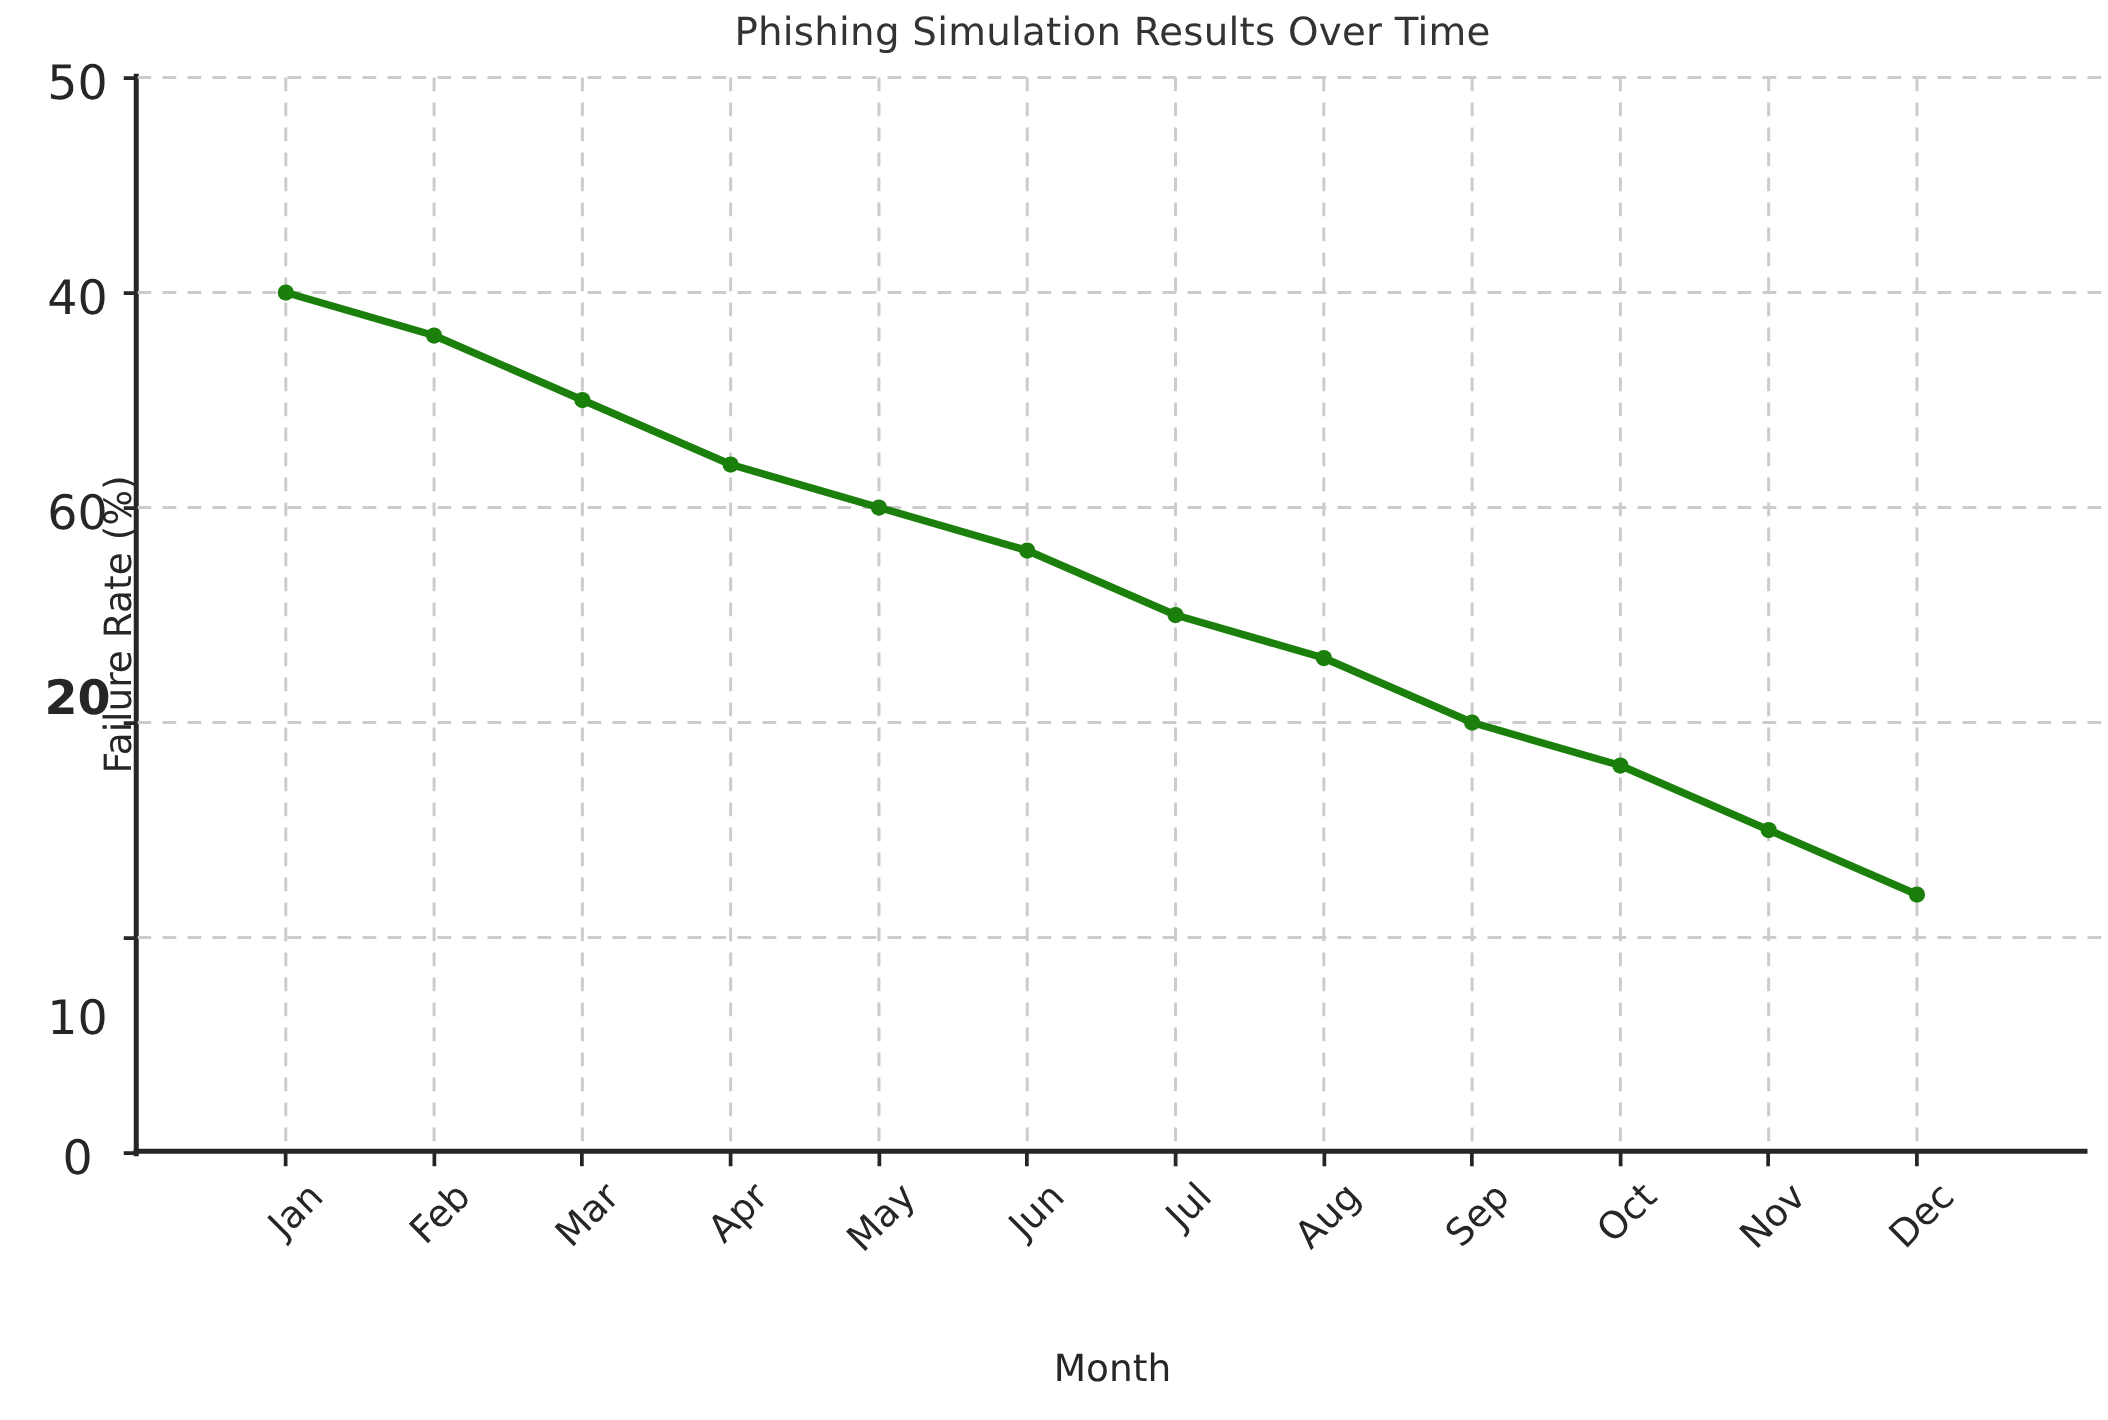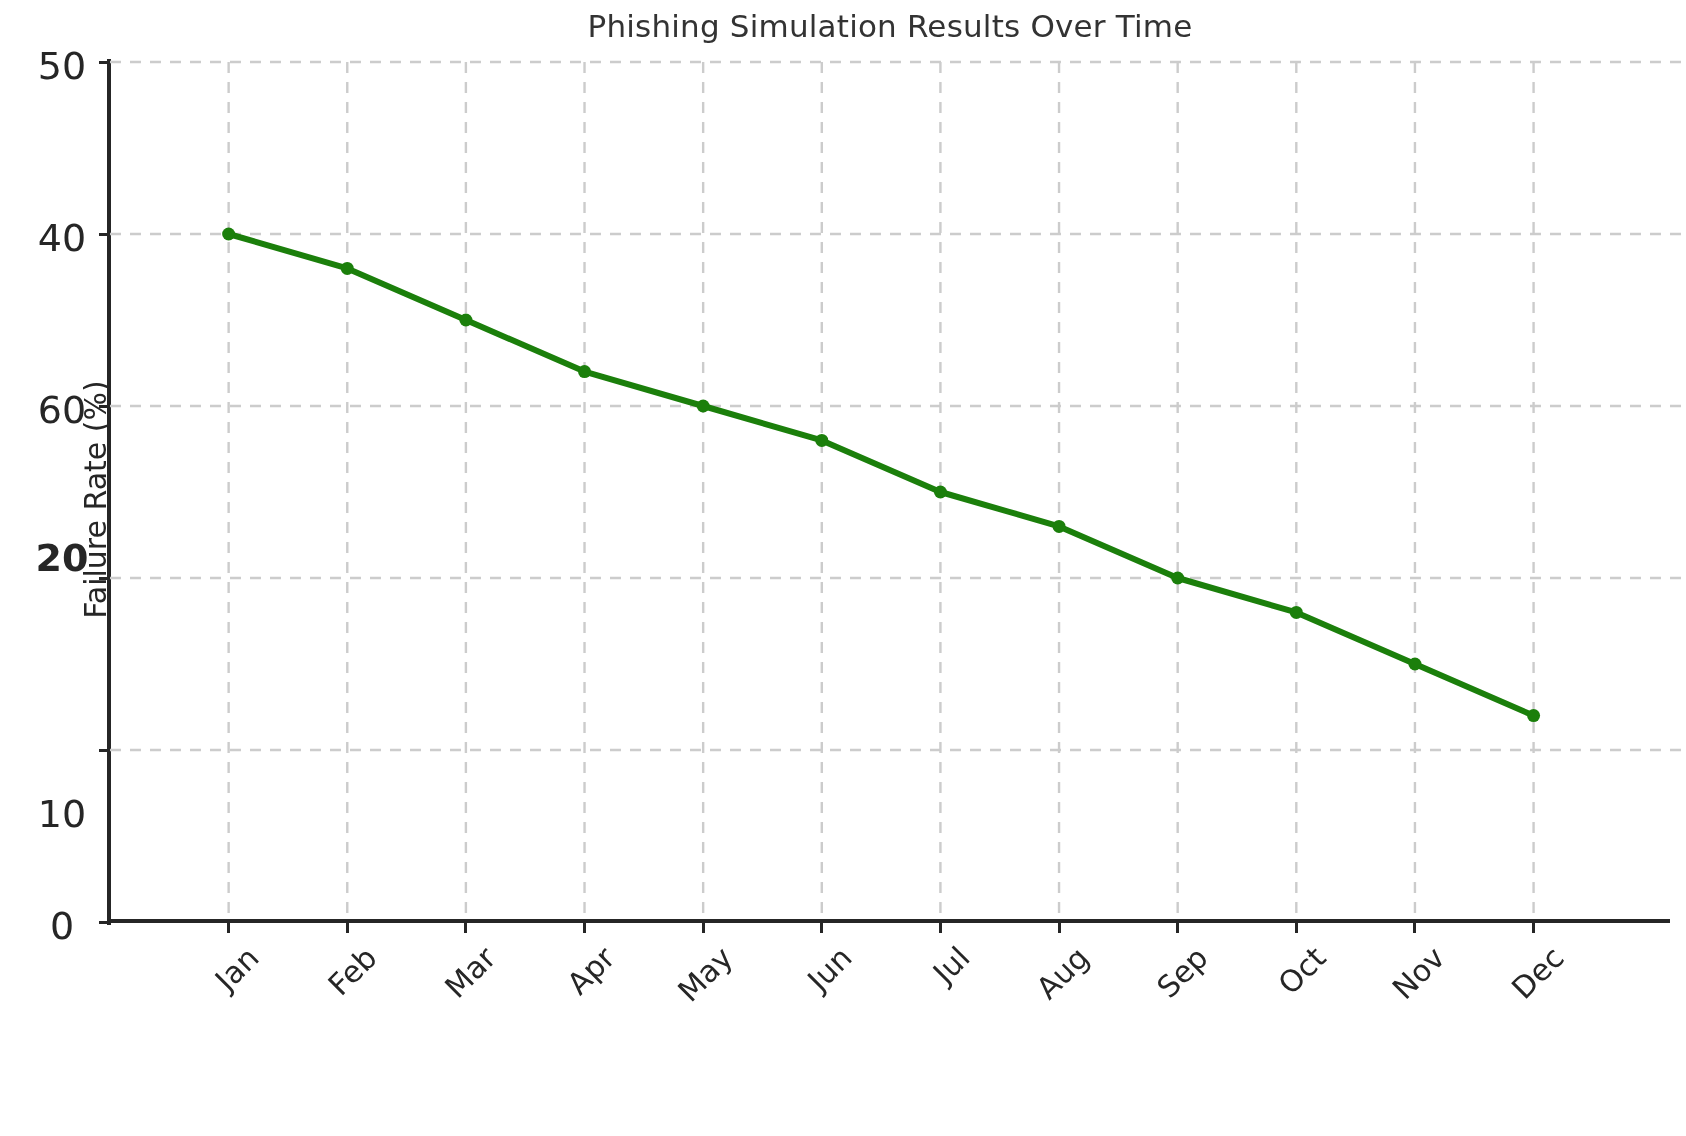--- a/index.html
+++ b/index.html
@@ -225,16 +225,17 @@
       <div class="xtick-mark" style="left: 701.656px; top: 922px;"></div>
       <div class="xtick-mark" style="left: 820.287px; top: 922px;"></div>
       <div class="xtick-mark" style="left: 938.918px; top: 922px;"></div>
       <div class="xtick-mark" style="left: 1057.55px; top: 922px;"></div>
       <div class="xtick-mark" style="left: 1176.18px; top: 922px;"></div>
       <div class="xtick-mark" style="left: 1294.81px; top: 922px;"></div>
       <div class="xtick-mark" style="left: 1413.44px; top: 922px;"></div>
       <div class="xtick-mark" style="left: 1532.07px; top: 922px;"></div>
     </div>
 
+  <div id="xlabel">Month</div>
 
   <div id="ylabel">Failure Rate (%)</div>
 
 </div>
 
 </body></html>

